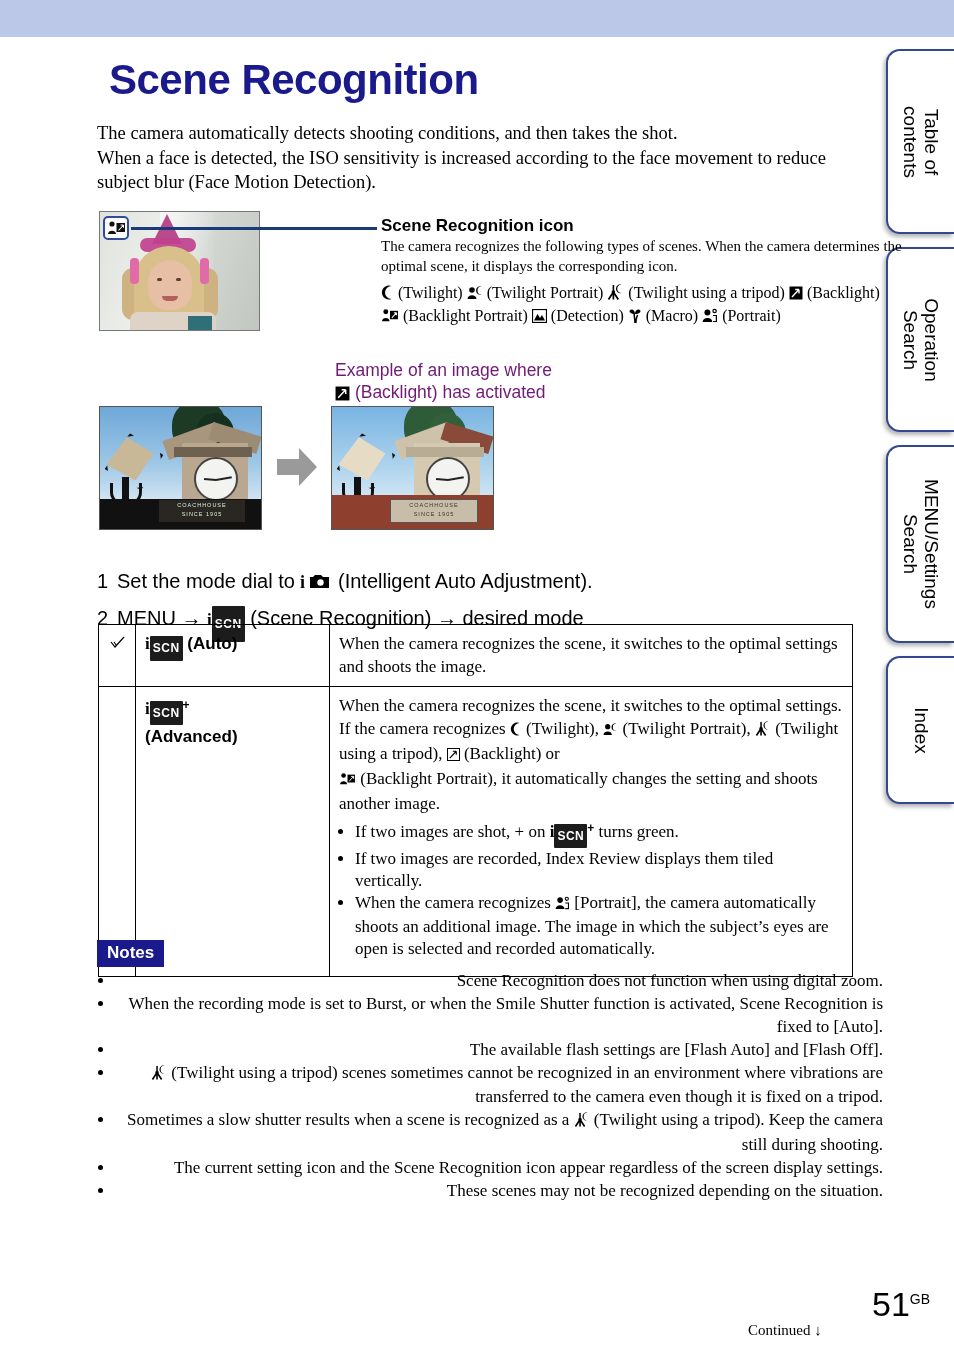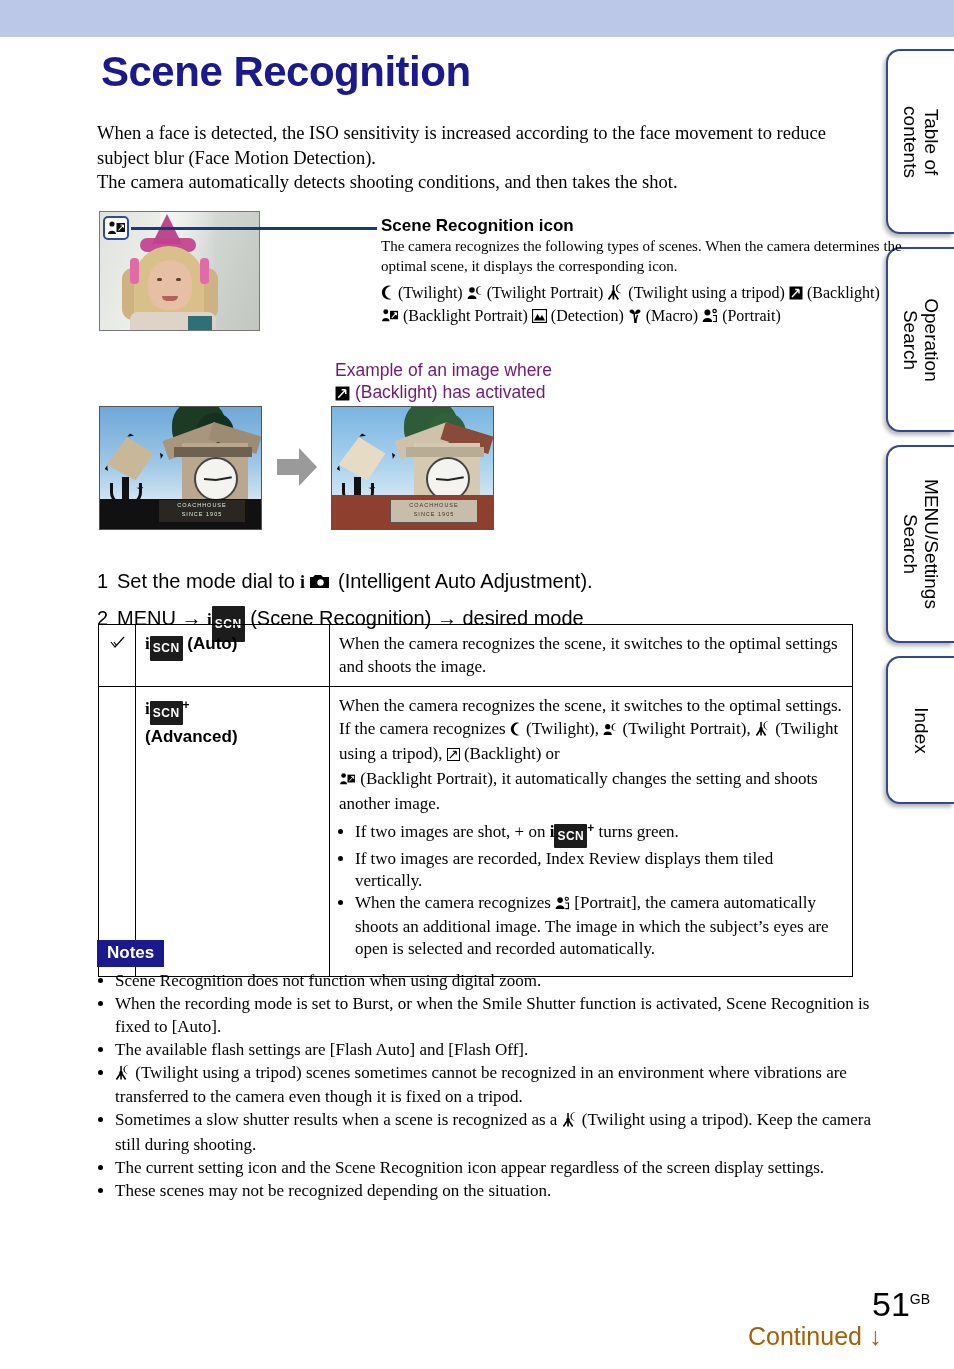--- a/index.html
+++ b/index.html
@@ -54,21 +54,21 @@
 
   
   .content{
     position:absolute;left:97px;top:0;width:760px;
   }
   h1.title{
     font-family:"Liberation Sans", sans-serif;
     font-weight:bold;
     font-size:42px;
     color:#1a1a8c;
-    margin:4px;
+    margin:12px;
     position:absolute;top:44px;left:0;
     letter-spacing:-0.5px;
   }
   .intro{
     position:absolute;top:121px;left:0;width:745px;
     font-size:18.5px;line-height:24.5px;
   }
   
   .photo-girl{
     position:absolute;top:211px;left:2px;
@@ -224,35 +224,35 @@
   .notes-badge{
     position:absolute;top:940px;left:0;
     background:#1a1a8c;color:#fff;
     font-family:"Liberation Sans", sans-serif;
     font-weight:bold;font-size:17px;
     padding:3px 10px 4px 10px;
   }
   ul.notes{
     position:absolute;top:970px;left:0;width:768px;
     margin:0;padding-left:18px;
-    font-size:17px;line-height:22.5px;
+    font-size:17px;line-height:22.5px;text-align:right;
   }
   ul.notes li{margin-bottom:0.5px;}
 
   
   .pagenum{
     position:absolute;top:1285px;left:872px;
     font-family:"Liberation Sans", sans-serif;
     font-size:34px;color:#000;
   }
   .pagenum sup{font-size:14px;vertical-align:super;}
   .continued{
     position:absolute;top:1322px;left:748px;
-    font-family:Liberation Sans, sans-serif;
-    font-size:25px;color:#a16207;
+    font-family:Liberation Serif, serif;
+    font-size:15px;color:#000000;
   }
 
   
   .ig{display:inline-block;vertical-align:-2px;}
   .iscn{
     display:inline-block;vertical-align:-3px;
     background:#1c1c1c;color:#fff;
     font-family:"Liberation Sans", sans-serif;
     font-weight:bold;font-size:12px;
     padding:1px 3px;border-radius:1px;
@@ -287,22 +287,22 @@
     <div class="tab" id="tab3">
       <div class="tab-label"><span>Index</span></div>
     </div>
   </div>
 
   <div class="content">
 
     <h1 class="title">Scene Recognition</h1>
 
     <div class="intro">
+      <div>The camera automatically detects shooting conditions, and then takes the shot.</div>
       <div>When a face is detected, the ISO sensitivity is increased according to the face movement to reduce subject blur (Face Motion Detection).</div>
-      <div>The camera automatically detects shooting conditions, and then takes the shot.</div>
     </div>
 
     <div class="photo-girl">
       <div class="pg-wall"></div>
         <div class="pg-wall2"></div>
       <div class="pg-hat"></div>
         <div class="pg-hatband"></div>
       <div class="pg-hairL"></div>
         <div class="pg-hairR"></div>
       <div class="pg-hair"></div>

